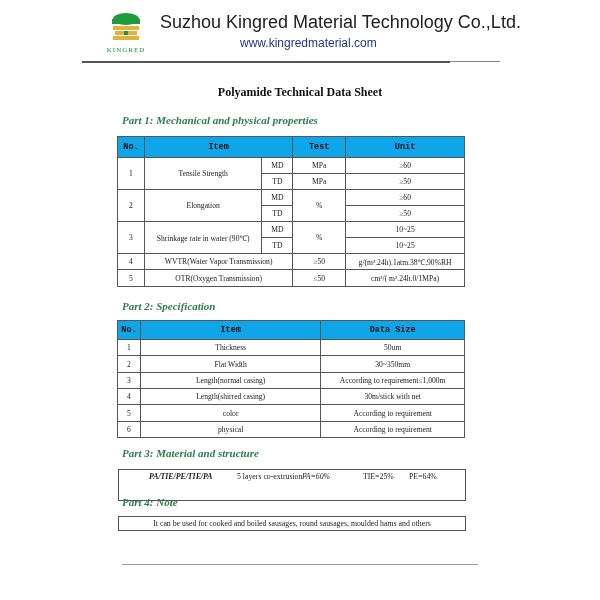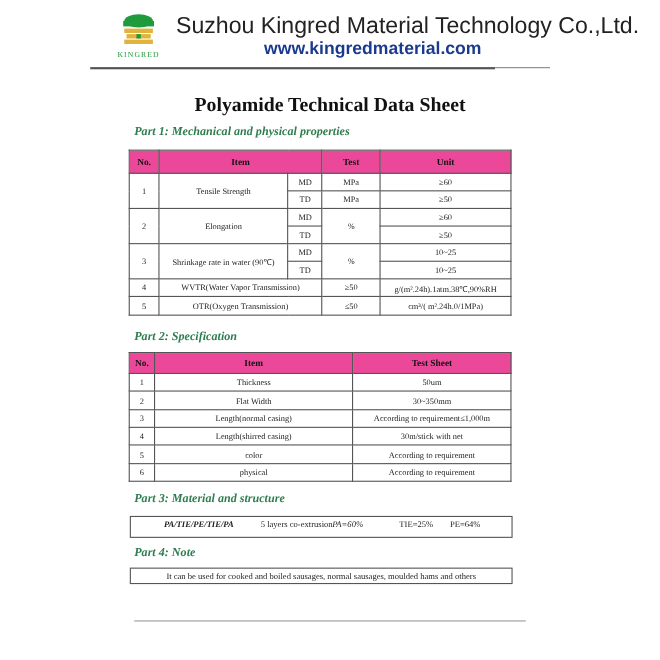--- a/index.html
+++ b/index.html
@@ -1,28 +1,28 @@
 <!DOCTYPE html>
 <html><head>
 <meta charset="utf-8">
 <style>
   html, body { margin:0; padding:0; background:#ffffff; }
   body { width:600px; height:600px; position:relative; overflow:hidden; font-family:"Liberation Serif", serif; color:#111; }
   .abs { position:absolute; }
   
   .logo { left:98px; top:10px; width:56px; height:46px; }
-  .company { left:160px; top:12px; font-family:"Liberation Sans", sans-serif; font-size:21px; color:#222; white-space:nowrap; }
-  .website { left:240px; top:36px; font-family:"Liberation Sans", sans-serif; font-size:16px; color:#1a3a8f; white-space:nowrap;font-weight:bold; }
+  .company { left:160px; top:12px; font-family:"Liberation Sans", sans-serif; font-size:18px; color:#222; white-space:nowrap; }
+  .website { left:240px; top:36px; font-family:"Liberation Sans", sans-serif; font-size:12px; color:#1a3a8f; white-space:nowrap; }
   .header-rule { left:82px; top:61px; width:368px; height:2px; background:#555; }
   .header-rule-right { left:450px; top:61px; width:50px; height:1px; background:#888; }
-  .title { left:0; width:600px; top:85px; text-align:center; font-size:18px; font-weight:bold; color:#111; }
+  .title { left:0; width:600px; top:85px; text-align:center; font-size:12px; font-weight:bold; color:#111; }
   .section-h { font-style:italic; font-weight:bold; color:#2e7d4f; font-size:11px; white-space:nowrap; }
   table { border-collapse:collapse; position:absolute; font-size:7.6px; color:#222; }
   td, th { border:1px solid #555; text-align:center; padding:0; }
-  th { background:#ec4899; font-weight:bold; font-size:8.5px; color:#111; }
+  th { background:#0ea5e9; font-weight:bold; font-size:8.5px; color:#111;font-family:Liberation Mono, monospace; }
   .box { border:1px solid #555; font-size:7.8px; color:#222; white-space:nowrap; box-sizing:border-box; }
   .bottom-rule { left:122px; top:564px; width:356px; height:1px; background:#999; }
 </style>
 </head>
 <body>
 
 <div class="abs logo">
   <svg width="56" height="46" viewBox="0 0 56 46">
     <ellipse cx="28" cy="9" rx="13" ry="6" fill="#1f9a3c"></ellipse>
     <rect x="14" y="9" width="28" height="5" fill="#1f9a3c"></rect>
@@ -109,21 +109,21 @@
 <table style="left:117px; top:320px; width:348px;">
   <colgroup>
     <col style="width:23px">
       <col style="width:181px">
       <col style="width:144px">
   </colgroup>
   <tbody>
       <tr style="height:19px">
     <th>No.</th>
     <th>Item</th>
-    <th>Test Sheet</th>
+    <th>Data Size</th>
   </tr>
   <tr style="height:16px">
     <td>1</td>
     <td>Thickness</td>
     <td>50um</td>
   </tr>
   <tr style="height:17px">
     <td>2</td>
     <td>Flat Width</td>
     <td>30~350mm</td>
@@ -145,26 +145,26 @@
   </tr>
   <tr style="height:16px">
     <td>6</td>
     <td>physical</td>
     <td>According to requirement</td>
   </tr>
 </tbody>
   </table>
 
 <div class="abs section-h" style="left:122px; top:447px;">Part 3: Material and structure</div>
-<div class="abs box" style="left:118px; top:469px; width:348px; height:20px; line-height:13px;">
+<div class="abs box" style="left:118px; top:469px; width:348px; height:32px; line-height:13px;">
   <span class="abs" style="left:30px; font-style:italic; font-weight:bold;">PA/TIE/PE/TIE/PA</span>
   <span class="abs" style="left:118px;">5 layers co-extrusion</span>
   <span class="abs" style="left:183px;font-style:italic;">PA=60%</span>
   <span class="abs" style="left:244px;">TIE=25%</span>
   <span class="abs" style="left:290px;">PE=64%</span>
 </div>
 
 <div class="abs section-h" style="left:122px; top:496px;font-family:Liberation Serif, serif;">Part 4: Note</div>
 <div class="abs box" style="left:118px; top:516px; width:348px; height:15px; line-height:13px; text-align:center;">
-  <span>It can be used for cooked and boiled sausages, normal sausages, moulded hams and others</span>
+  <span>It can be used for cooked and boiled sausages, round sausages, moulded hams and others</span>
 </div>
 
 <div class="abs bottom-rule"></div>
 
 </body></html>

